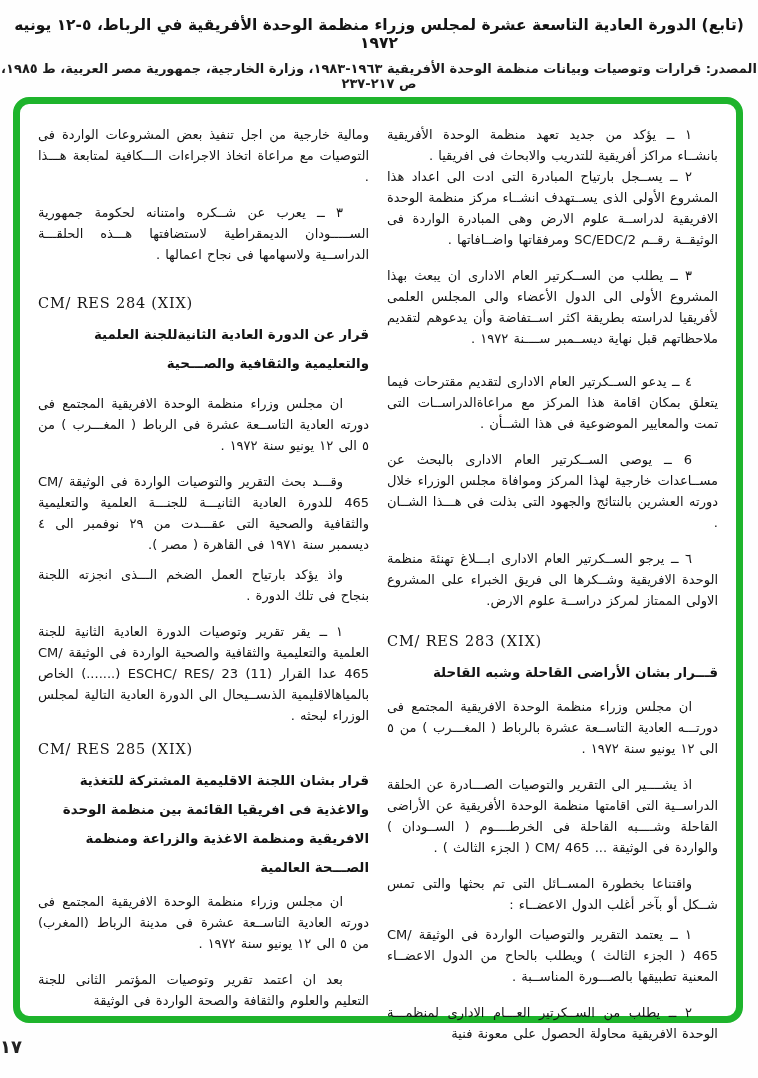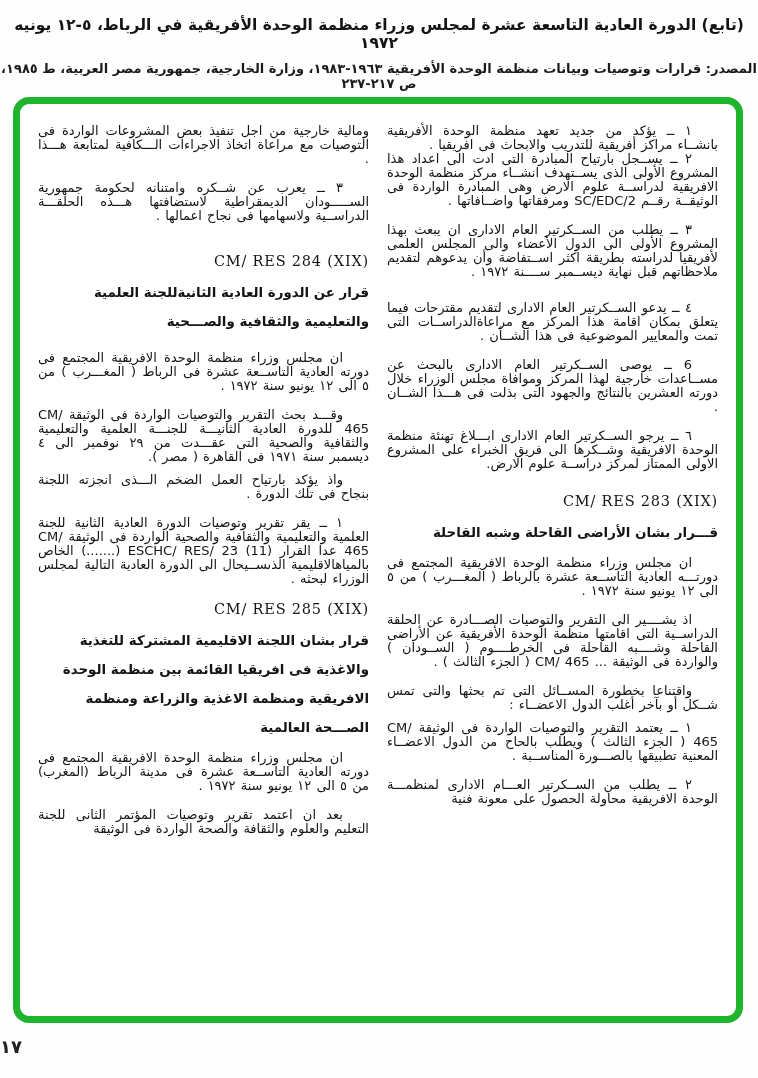--- a/index.html
+++ b/index.html
@@ -24,32 +24,32 @@
     border-radius:16px;
     background:#ffffff;
     padding:20px 18px 14px 18px;
     display:flex;
     direction:rtl;          
     gap:18px;
   }
   .col{flex:1 1 0;min-width:0;direction:rtl;}
   
   .para{
-    font-size:13px;line-height:14px;
+    font-size:13px;line-height:21px;
     text-align:justify;text-align-last:right;
     direction:rtl;
     text-indent:26px;
     margin:0;
     word-spacing:1px;
   }
   .para.no-indent{text-indent:0;}
   .rescode{
     font-family:"DejaVu Serif","Liberation Serif",serif;
     font-size:14.5px;letter-spacing:.8px;
-    direction:ltr;text-align:right;
+    direction:ltr;text-align:left;
     margin:0;
   }
   .restitle{
     font-size:13.4px;font-weight:bold;
     text-align:right;direction:rtl;
     line-height:29px;
     margin:0;
   }
   .mb0{margin-bottom:0;}
   .mbs{margin-bottom:9px;}

